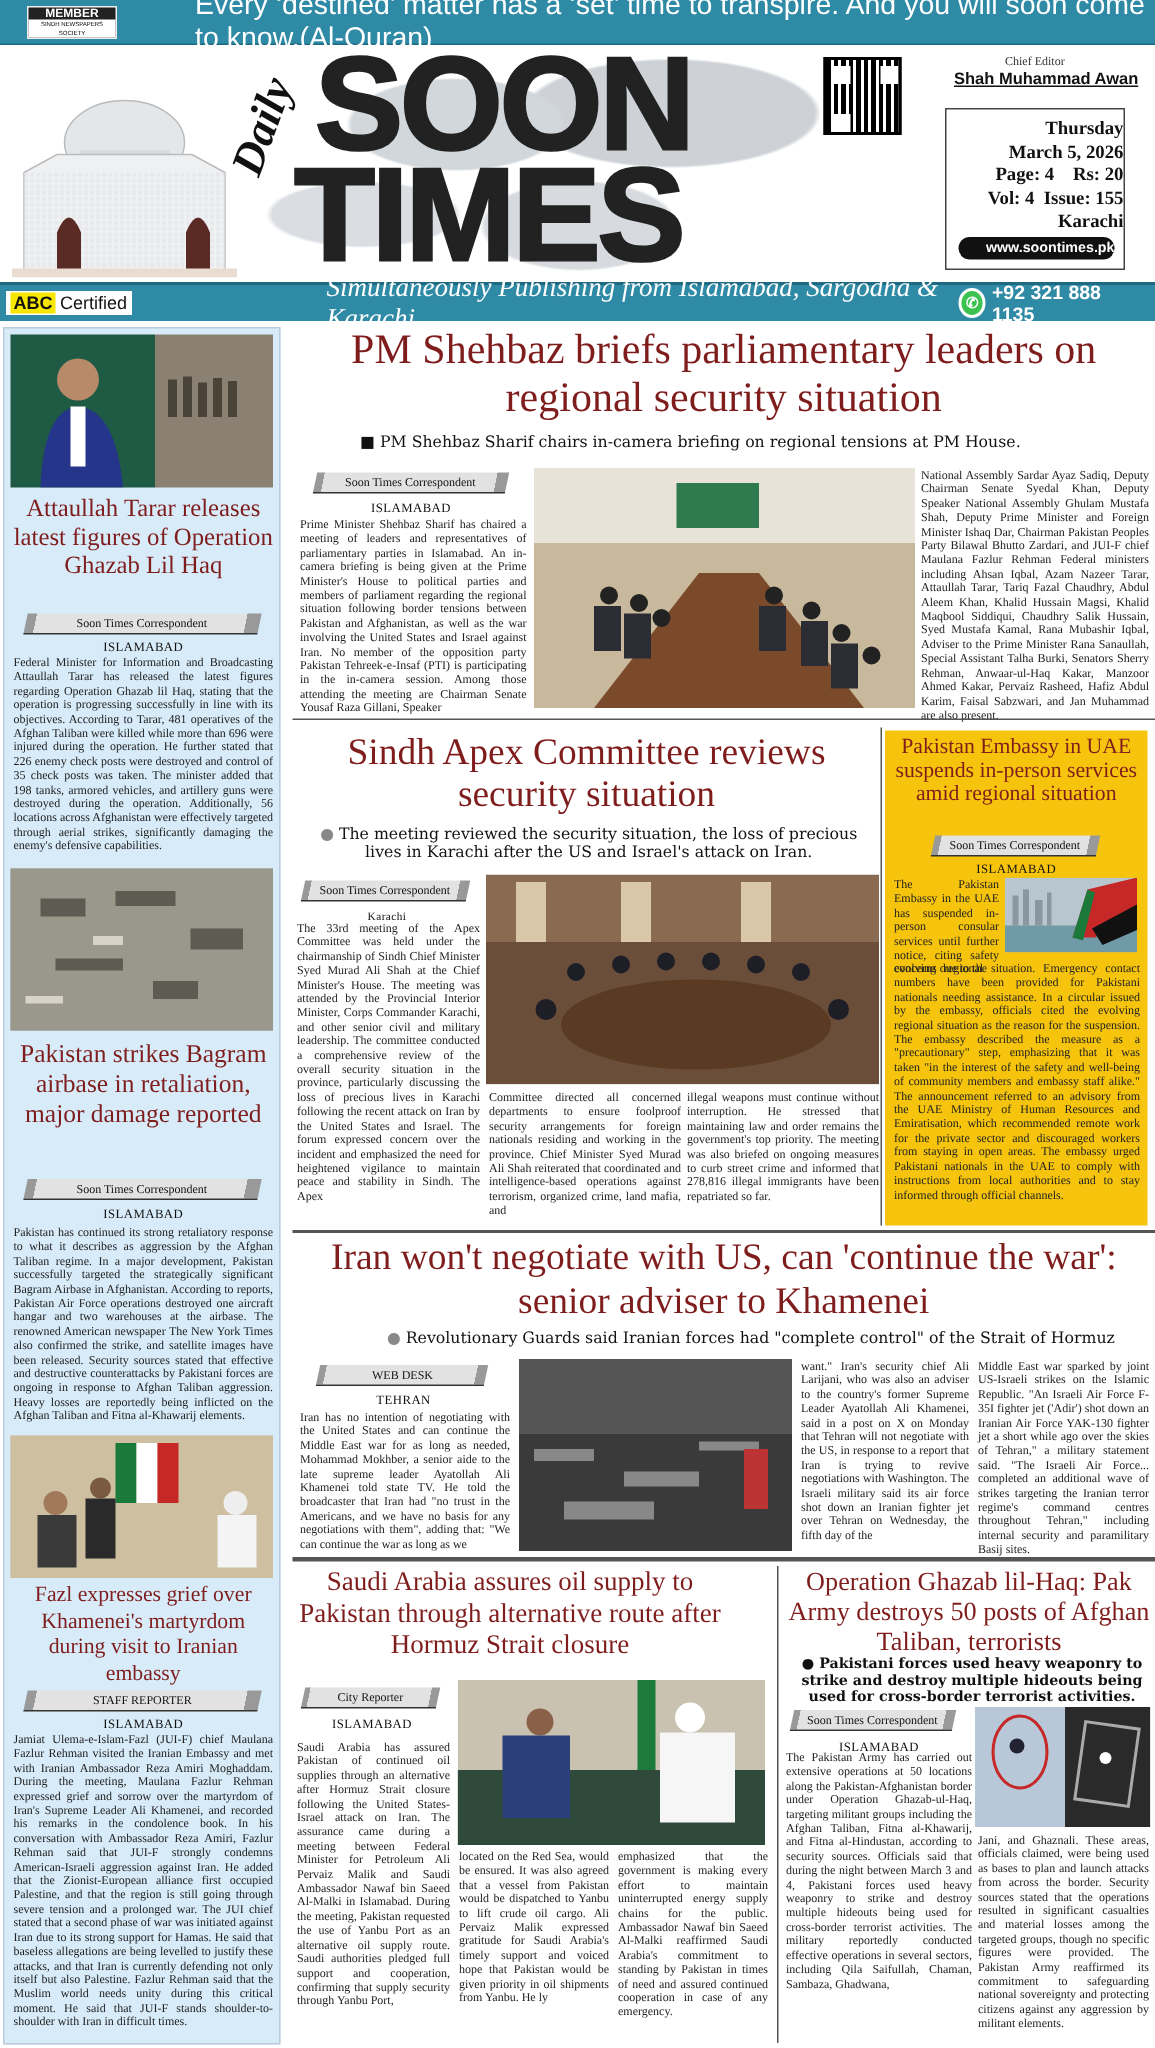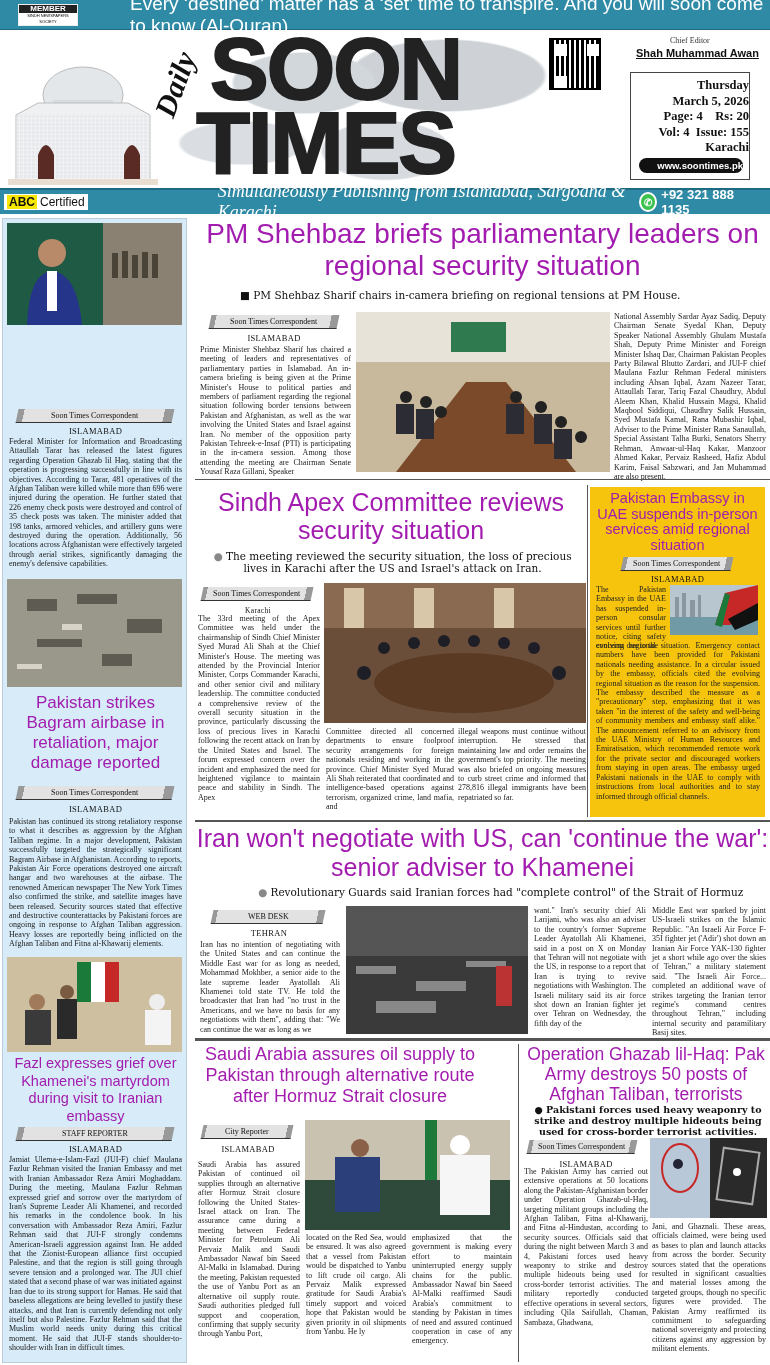--- a/index.html
+++ b/index.html
@@ -28,21 +28,21 @@
 .url{position:absolute;left:8px;bottom:6px;width:104px;height:15px;background:#111;color:#fff;font-family:"Liberation Sans",sans-serif;font-size:9.5px;line-height:15px;border-radius:8px}
 .subbar{position:absolute;left:0;top:188px;width:770px;height:26px;background:#2f8aa6;display:flex;align-items:center;border-top:2px solid #1d6a82}
 .abc{margin-left:4px;background:#fff;font-family:"Liberation Sans",sans-serif;font-size:12px;padding:1px 3px;display:flex}
 .abc .a{background:#f6e600;padding:0 2px;font-weight:bold}
 .abc .c{padding-left:3px}
 .pub{margin-left:130px;color:#fff;font-style:italic;font-size:18px}
 .phone{margin-left:auto;margin-right:16px;color:#fff;font-family:"Liberation Sans",sans-serif;font-weight:bold;font-size:13px;display:flex;align-items:center;gap:4px}
 .wa{width:20px;height:20px;border-radius:50%;background:#3cc24e;border:2px solid #fff;color:#fff;font-size:10px;display:flex;align-items:center;justify-content:center}
 .sidebar{position:absolute;left:2px;top:218px;width:185px;height:1145px;background:#d7ebf8;border:1px solid #bcd}
 .sidebar .photo{position:absolute;left:4px;width:175px;background:#8a9aa8}
-.hd{font-family:Liberation Sans, sans-serif;text-align:center;color:#a21caf}
+.hd{font-family:Liberation Serif, serif;text-align:center;color:#7f1d1d}
 .byline{position:relative;margin:0 auto;height:14px;background:linear-gradient(90deg,#999 0 4%,#e2e2e2 4% 94%,#999 94%);font-size:8px;line-height:14px;text-align:center;border-bottom:1.5px solid #333;transform:skewX(-12deg)}
 .byline span{display:inline-block;transform:skewX(12deg)}
 .place{font-size:8.5px;text-align:center;margin-top:3px;letter-spacing:.3px}
 .body{font-size:8px;line-height:9.4px;text-align:justify;color:#222}
 .abs{position:absolute}
 .divider-v{position:absolute;width:1px;background:#555}
 .divider-h{position:absolute;height:2px;background:#555}
 .bullet{font-family:"DejaVu Serif",serif;font-size:10px;text-align:center;color:#111}
 .img{position:absolute;overflow:hidden}
 .yellow{position:absolute;left:590px;top:487px;width:175px;height:330px;background:#f6c40c}
@@ -114,20 +114,21 @@
       <rect x="40" y="48" width="10" height="40" fill="#fff"></rect>
       <g fill="#4a4438">
           <rect x="105" y="30" width="6" height="25"></rect>
           <rect x="115" y="28" width="6" height="27"></rect>
           <rect x="125" y="32" width="6" height="23"></rect>
           <rect x="135" y="29" width="6" height="26"></rect>
           <rect x="145" y="31" width="6" height="24"></rect>
         </g>
     </svg>
   </div>
+  <div class="hd abs" style="left:6px;top:110px;width:173px;font-size:16.5px;line-height:19px">Attaullah Tarar releases latest figures of Operation Ghazab Lil Haq</div>
   <div class="abs" style="left:14px;top:190px;width:156px">
       <div class="byline"><span>Soon Times Correspondent</span></div>
     </div>
   <div class="place abs" style="left:6px;top:204px;width:173px">ISLAMABAD</div>
   <div class="body abs" style="left:6px;top:218px;width:173px">Federal Minister for Information and Broadcasting Attaullah Tarar has released the latest figures regarding Operation Ghazab lil Haq, stating that the operation is progressing successfully in line with its objectives. According to Tarar, 481 operatives of the Afghan Taliban were killed while more than 696 were injured during the operation. He further stated that 226 enemy check posts were destroyed and control of 35 check posts was taken. The minister added that 198 tanks, armored vehicles, and artillery guns were destroyed during the operation. Additionally, 56 locations across Afghanistan were effectively targeted through aerial strikes, significantly damaging the enemy's defensive capabilities.</div>
 
   <div class="photo" style="top:360px;height:108px;background:#8d8a7f">
     <svg width="175" height="108">
       <rect x="0" y="0" width="175" height="108" fill="#9a978b"></rect>
       <g fill="#5e5b52">

